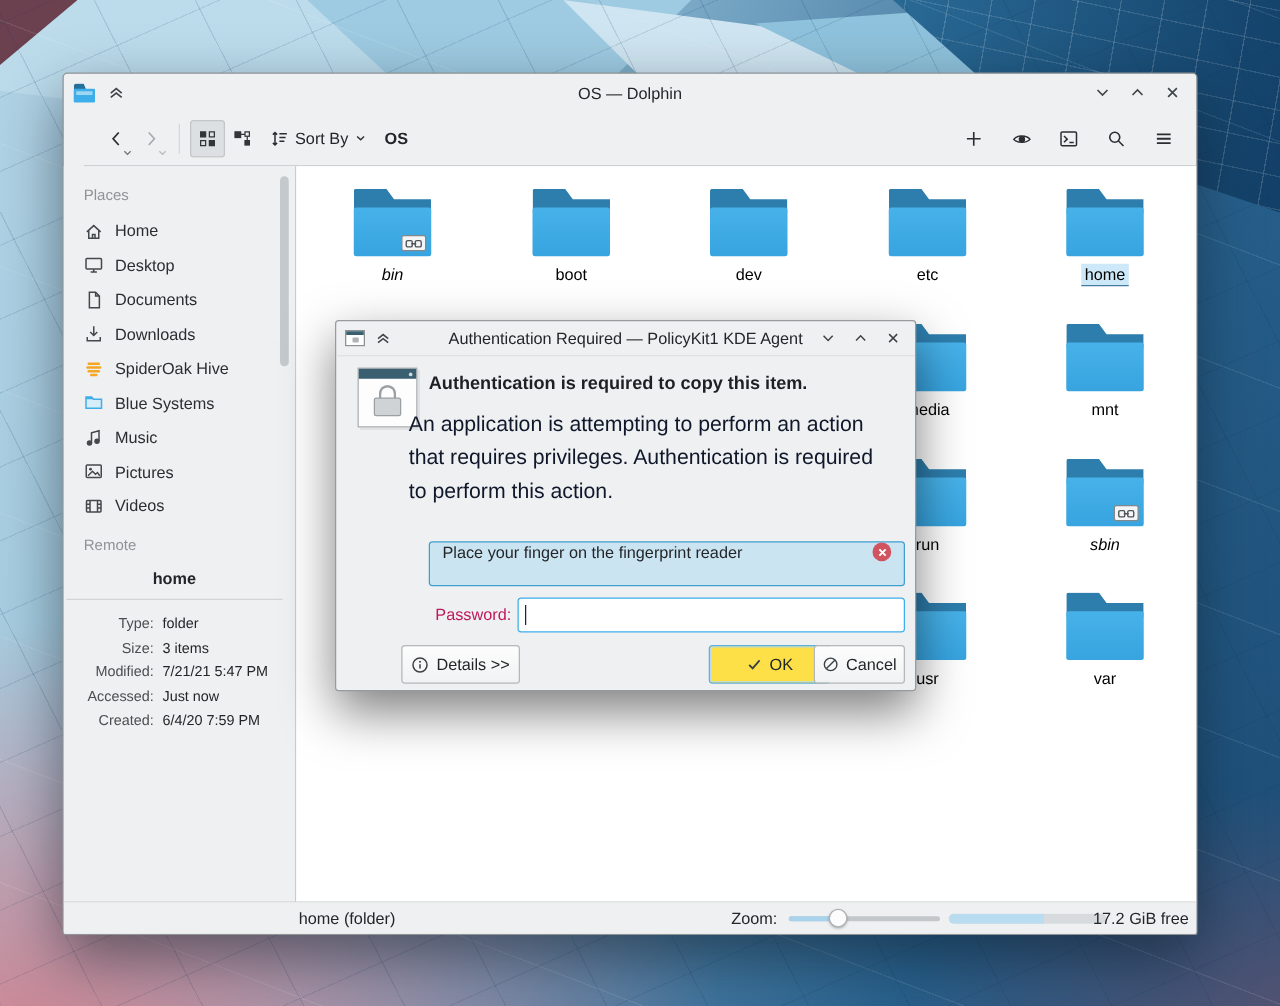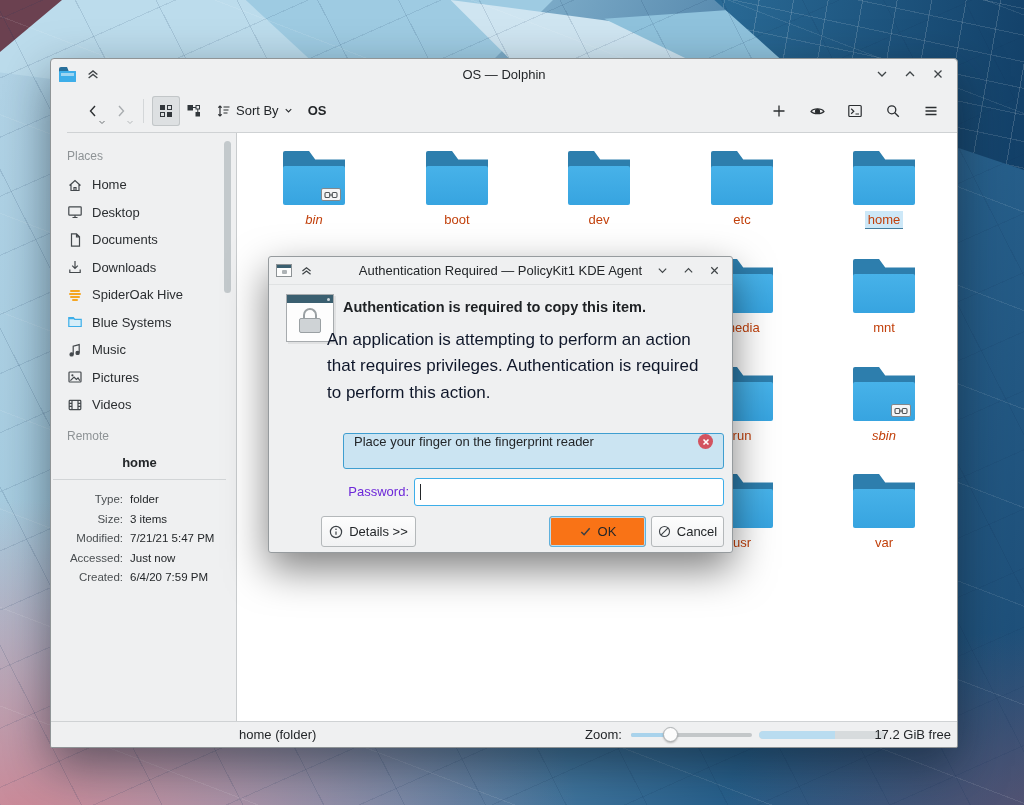--- a/index.html
+++ b/index.html
@@ -74,21 +74,21 @@
 
   .mainview { position:relative; flex:1; background:#ffffff; overflow:hidden; }
   .folder-item { position:absolute; width:110px; text-align:center; }
   .ficon { position:relative; width:62px; height:54px; margin:0 auto; }
   .f-back { position:absolute; left:0; right:0; top:0; height:20px; background:#2d7ead; border-radius:2px 2px 0 0;
       clip-path:polygon(0 0,42% 0,52% 42%,100% 42%,100% 100%,0 100%); }
   .f-body { position:absolute; left:0; right:0; top:15px; bottom:0; border-radius:2px;
       background:linear-gradient(180deg,#47b2e9,#37a4e0); }
   .emblem { position:absolute; right:4px; bottom:4px; width:20px; height:13px; background:#f4f5f6;
       border:1px solid #83888c; border-radius:2px; display:flex; align-items:center; justify-content:center; }
-  .flabel { margin-top:7px; font-size:13px; color:#c2410c; }
+  .flabel { margin-top:7px; font-size:13px; color:#000000; }
   .folder-item.italic .flabel { font-style:italic; }
   .flabel span { padding:1px 3px; }
   .flabel span.selected { background:#cde8f8; box-shadow:0 1px 0 #447d9e; }
 
   
   .statusbar { position:absolute; left:0; right:0; bottom:0; height:26px; background:#eff0f1;
       border-top:1px solid #cfd2d4; border-radius:0 0 2px 2px; font-size:13px; color:#232629; }
   .sb-sel { position:absolute; left:188px; top:5px; }
   .sb-zoom-label { position:absolute; left:534px; top:5px; }
   .sb-slider { position:absolute; left:580px; top:11px; width:121px; height:4px; background:#c3c7c9; border-radius:2px; }
@@ -122,30 +122,30 @@
   .mini-auth-ic .lk { position:absolute; left:4.5px; top:5px; width:5px; height:4px; background:#aeb3b6; border-radius:1px; }
 
   .dlg-heading { position:absolute; left:74px; top:42px; font-size:14.5px; font-weight:bold; color:#1e2124; }
   .dlg-body { position:absolute; left:58px; top:70px; width:382px; font-size:17px; line-height:1.55; color:#0f172a; }
   .dlg-msg { position:absolute; left:74px; top:176px; width:381px; height:36px; background:#cbe4f2;
       border:1px solid #3f9ed0; border-radius:3px; display:flex; padding:0 10px;
       font-size:13px; color:#232629; }
   .dlg-msg-text { flex:1; }
   .err-ic { width:15px; height:15px; border-radius:50%; background:#d25360; display:flex; align-items:center; justify-content:center; }
 
-  .dlg-pwd-label { position:absolute; left:0px; top:227px; width:140px; text-align:right; font-size:13px; color:#6d28d9; }
+  .dlg-pwd-label { position:absolute; left:0px; top:227px; width:140px; text-align:right; font-size:13px; color:#be185d; }
   .dlg-pwd-input { position:absolute; left:145px; top:221px; width:310px; height:28px; background:#ffffff;
       border:1px solid #3daee9; border-radius:3px; font-size:13px; padding:0 6px; font-family:inherit; color:#232629; }
   .caret-bar { position:absolute; left:151px; top:227px; width:1px; height:16px; background:#232629; }
 
   .dlg-btn { position:absolute; top:259px; height:31px; border:1px solid #b4b8ba; border-radius:3px;
       background:linear-gradient(#fdfdfd,#f1f2f3); font-size:13px; font-family:inherit; color:#232629;
       display:flex; align-items:center; justify-content:center; gap:6px; }
   .btn-details { left:23px; width:95px;margin-left:29px; }
-  .btn-ok { left:280px; width:97px; background:#f97316; border:1px solid #5fb1dd; box-shadow:0 0 0 1px #b9dcf0 inset; }
+  .btn-ok { left:298px; width:97px; background:#fde047; border:1px solid #5fb1dd; box-shadow:0 0 0 1px #b9dcf0 inset; }
   .btn-cancel { left:382px; width:73px; }
 
   svg { display:block; }
 </style>
 </head>
 <body>
 
 <div class="desktop">
   <div class="poly p1"></div>
   <div class="poly p2"></div>

